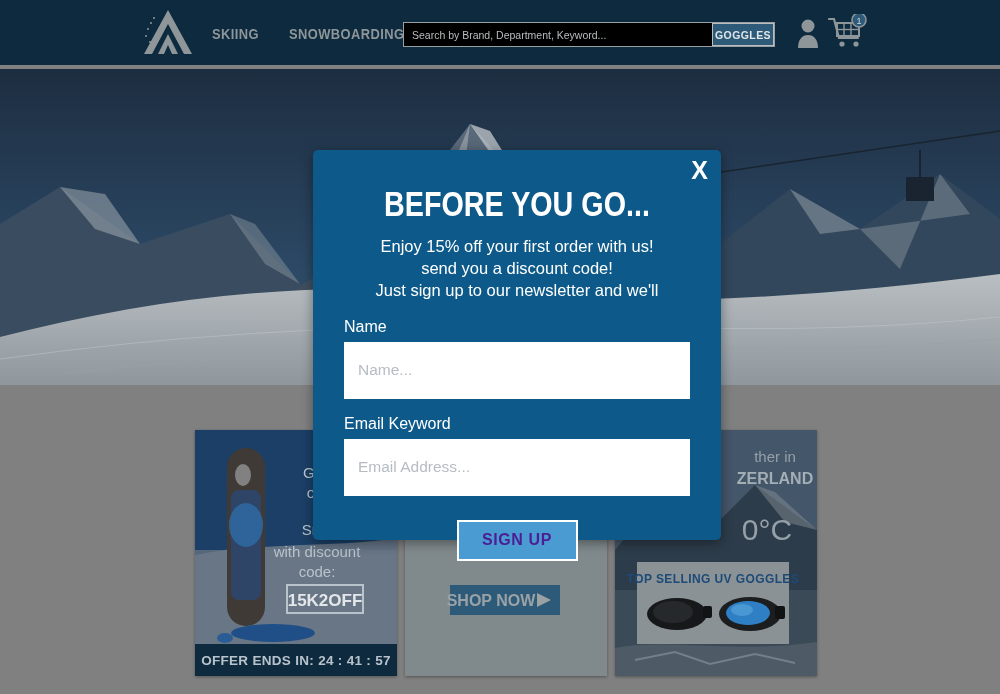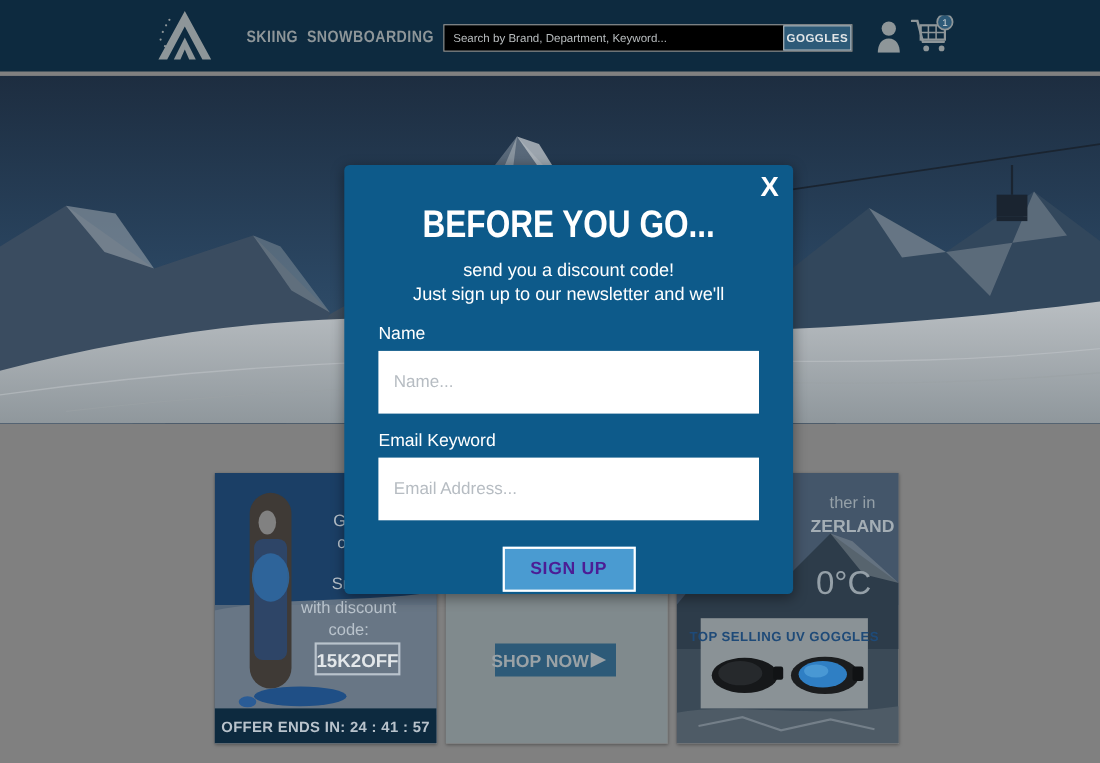--- a/index.html
+++ b/index.html
@@ -17,21 +17,21 @@
     width: 1000px; height: 65px;
     background: #0d2troll;
     background: #0d2a3f;
     display: flex; align-items: center;
   }
   .logo-wrap {
     position: absolute; left: 142px; top: 7px;
     width: 52px; height: 50px;
     display: flex; align-items: center; justify-content: center;
   }
-  .nav-links { position: absolute; left: 224px; top: 25px; display: flex; }
+  .nav-links { position: absolute; left: 212px; top: 25px; display: flex; gap: 22px; }
   .nav-link {
     color: #8e9699; font-size: 15px; letter-spacing: .5px;
     font-weight: 700; text-decoration: none;
     font-family: "Liberation Sans Narrow", "Liberation Sans", sans-serif;
     transform: scaleX(.86); transform-origin: left center;
     white-space: nowrap;
   }
   .search-wrap {
     position: absolute; left: 403px; top: 22px;
     width: 372px; height: 25px;
@@ -287,20 +287,21 @@
     </div>
   </div>
 
   <div class="modal">
 
     <button class="modal-close">X</button>
 
     <div class="modal-title">BEFORE YOU GO...</div>
 
     <div class="modal-sub">
+      <div>Enjoy 15% off your first order with us!</div>
       <div>send you a discount code!</div>
       <div>Just sign up to our newsletter and we'll</div>
     </div>
 
     <div class="field-label">Name</div>
     <input class="field-input" type="text" placeholder="Name..." style="">
 
     <div class="field-label">Email Keyword</div>
     <input class="field-input" type="text" placeholder="Email Address..." style="">
 

